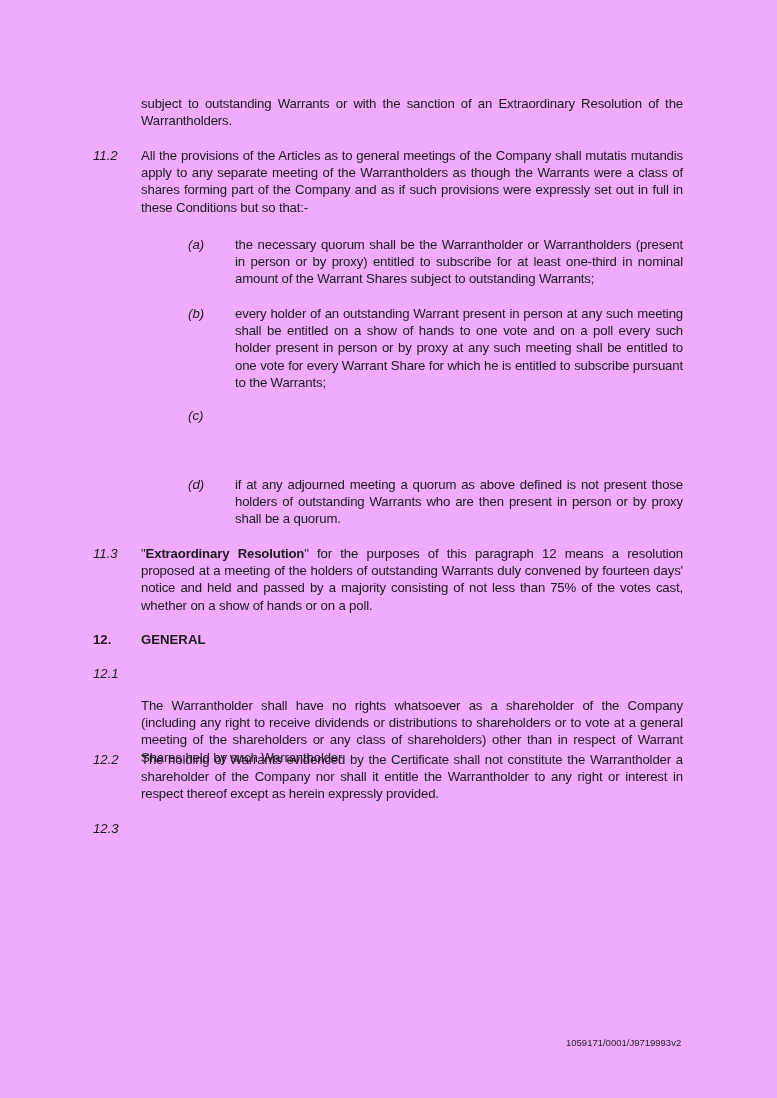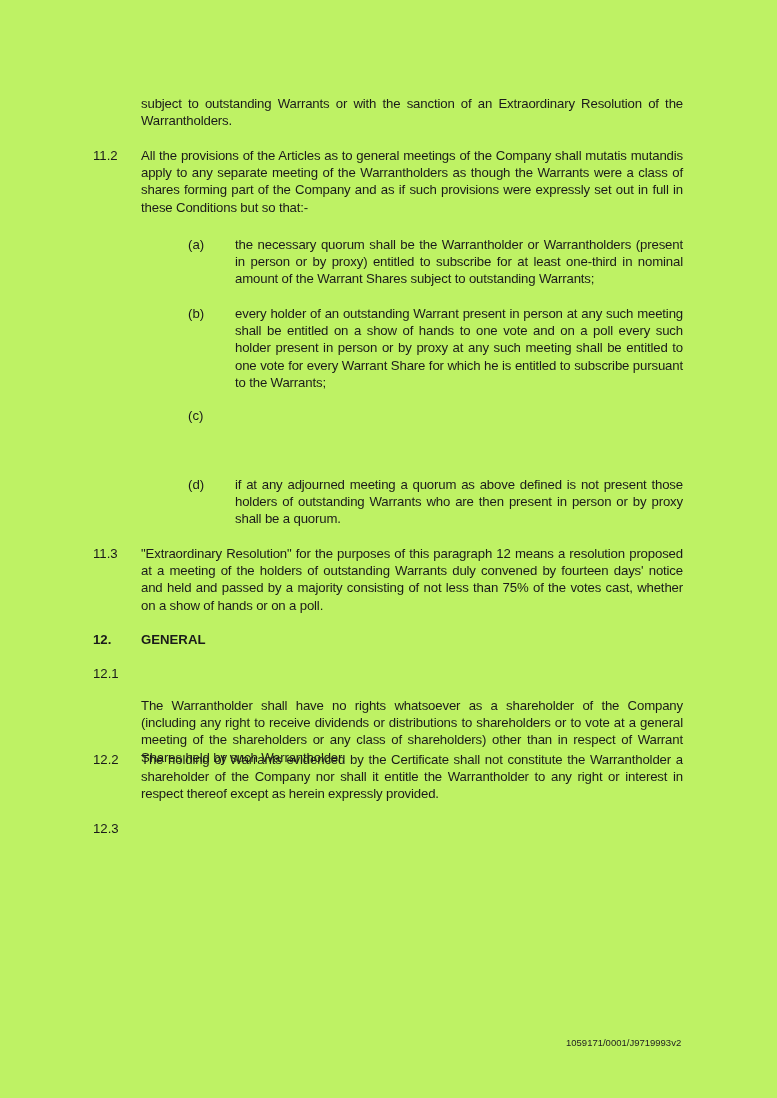--- a/index.html
+++ b/index.html
@@ -14,39 +14,40 @@
       overflow: hidden;
       font-family: "Liberation Sans", sans-serif;
       color: #1a1a1a;
     }
     .page {
       position: absolute;
       left: 0;
       top: 0;
       width: 777px;
       height: 1098px;
-      background: #bef264;
+      background: #f0abfc;
     }
     .para {
       position: absolute;
       font-size: 13.2px;
       line-height: 17.2px;
       text-align: justify;
       letter-spacing: -0.15px;
     }
     .num {
       position: absolute;
       font-size: 13.2px;
       line-height: 17.2px;
+      font-style: italic;
     }
     .main-text { left: 141px; width: 542px; }
     .main-num { left: 93px; }
     .sub-label { left: 188px; }
     .sub-text { left: 235px; width: 448px; }
-    .bold { font-weight: normal; }
+    .bold { font-weight: bold; }
     .heading {
       position: absolute;
       font-size: 13.2px;
       line-height: 17.2px;
       font-weight: bold;
     }
     .footer-ref {
       position: absolute;
       left: 566px;
       top: 1037px;

